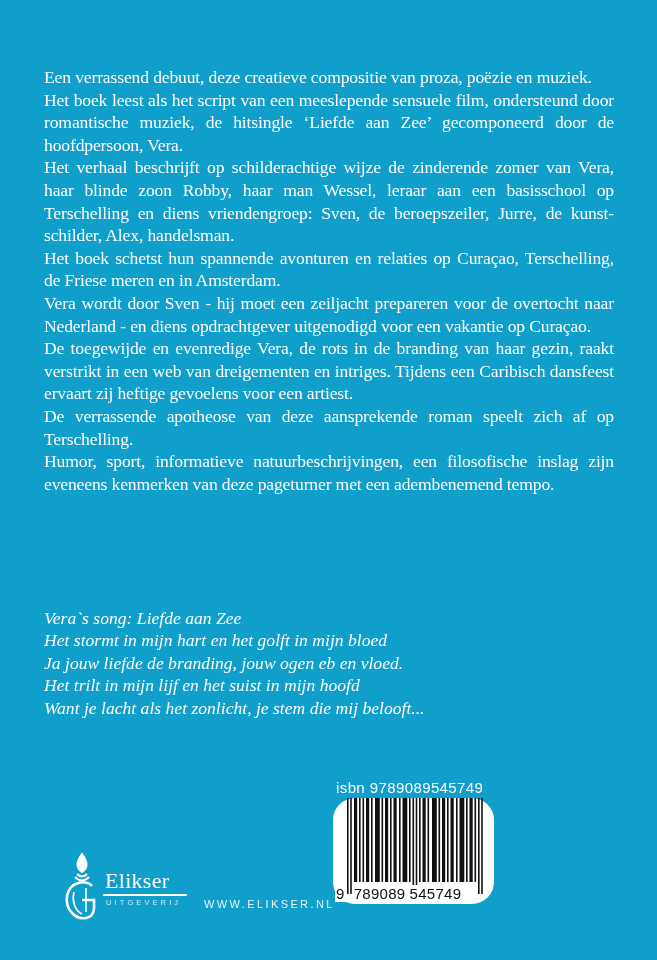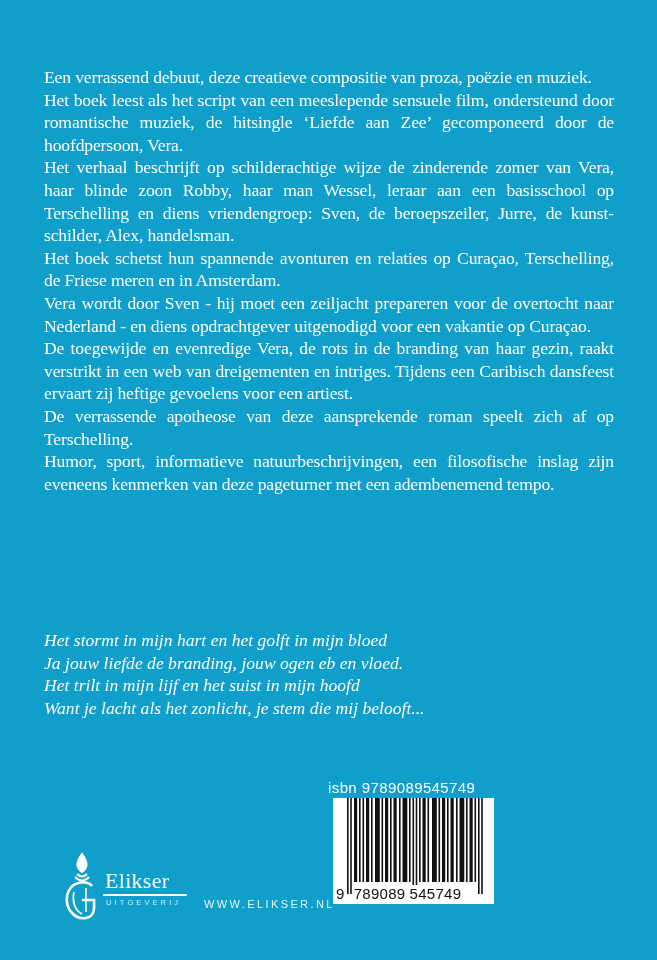--- a/index.html
+++ b/index.html
@@ -51,35 +51,36 @@
       left: 44px;
       top: 629px;
       font-style: italic;
       font-size: 17.6px;
       line-height: 22.6px;
     }
     .poem div { white-space: nowrap; }
 
     .isbn-label {
       position: absolute;
-      left: 328px;
+      left: 336px;
       top: 779px;
       font-family: "Liberation Sans", "DejaVu Sans", sans-serif;
       font-size: 15px;
       letter-spacing: 0.4px;
       color: #ffffff;
       white-space: nowrap;
     }
     .barcode-box {
       position: absolute;
       left: 333px;
       top: 798px;
       width: 161px;
       height: 106px;
       background: #ffffff;
+      border-radius: 22px;
     }
     .barcode-bars {
       position: absolute;
       left: 14px;
       top: 0;
       width: 136px;
       height: 96px;
     }
     .barcode-digits {
       position: absolute;
@@ -152,20 +153,21 @@
     <p>Een verrassend debuut, deze creatieve compositie van proza, poëzie en muziek.</p>
     <p>Het boek leest als het script van een meeslepende sensuele film, ondersteund door romantische muziek, de hitsingle ‘Liefde aan Zee’ gecomponeerd door de hoofdpersoon, Vera.</p>
     <p>Het verhaal beschrijft op schilderachtige wijze de zinderende zomer van Vera, haar blinde zoon Robby, haar man Wessel, leraar aan een basisschool op Terschelling en diens vriendengroep: Sven, de beroepszeiler, Jurre, de kunst­schilder, Alex, handelsman.</p>
     <p>Het boek schetst hun spannende avonturen en relaties op Curaçao, Terschelling, de Friese meren en in Amsterdam.</p>
     <p>Vera wordt door Sven - hij moet een zeiljacht prepareren voor de overtocht naar Nederland - en diens opdrachtgever uitgenodigd voor een vakantie op Curaçao.</p>
     <p>De toegewijde en evenredige Vera, de rots in de branding van haar gezin, raakt verstrikt in een web van dreigementen en intriges. Tijdens een Caribisch dans­feest ervaart zij heftige gevoelens voor een artiest.</p>
     <p>De verrassende apotheose van deze aansprekende roman speelt zich af op Terschelling.</p>
     <p>Humor, sport, informatieve natuurbeschrijvingen, een filosofische inslag zijn eveneens kenmerken van deze pageturner met een adembenemend tempo.</p>
   </div>
 
+  <div class="song-title">Vera`s song: Liefde aan Zee</div>
 
   <div class="poem">
     <div>Het stormt in mijn hart en het golft in mijn bloed</div>
     <div>Ja jouw liefde de branding, jouw ogen eb en vloed.</div>
     <div>Het trilt in mijn lijf en het suist in mijn hoofd</div>
     <div>Want je lacht als het zonlicht, je stem die mij belooft...</div>
   </div>
 
   <div class="isbn-label">isbn 9789089545749</div>
 

